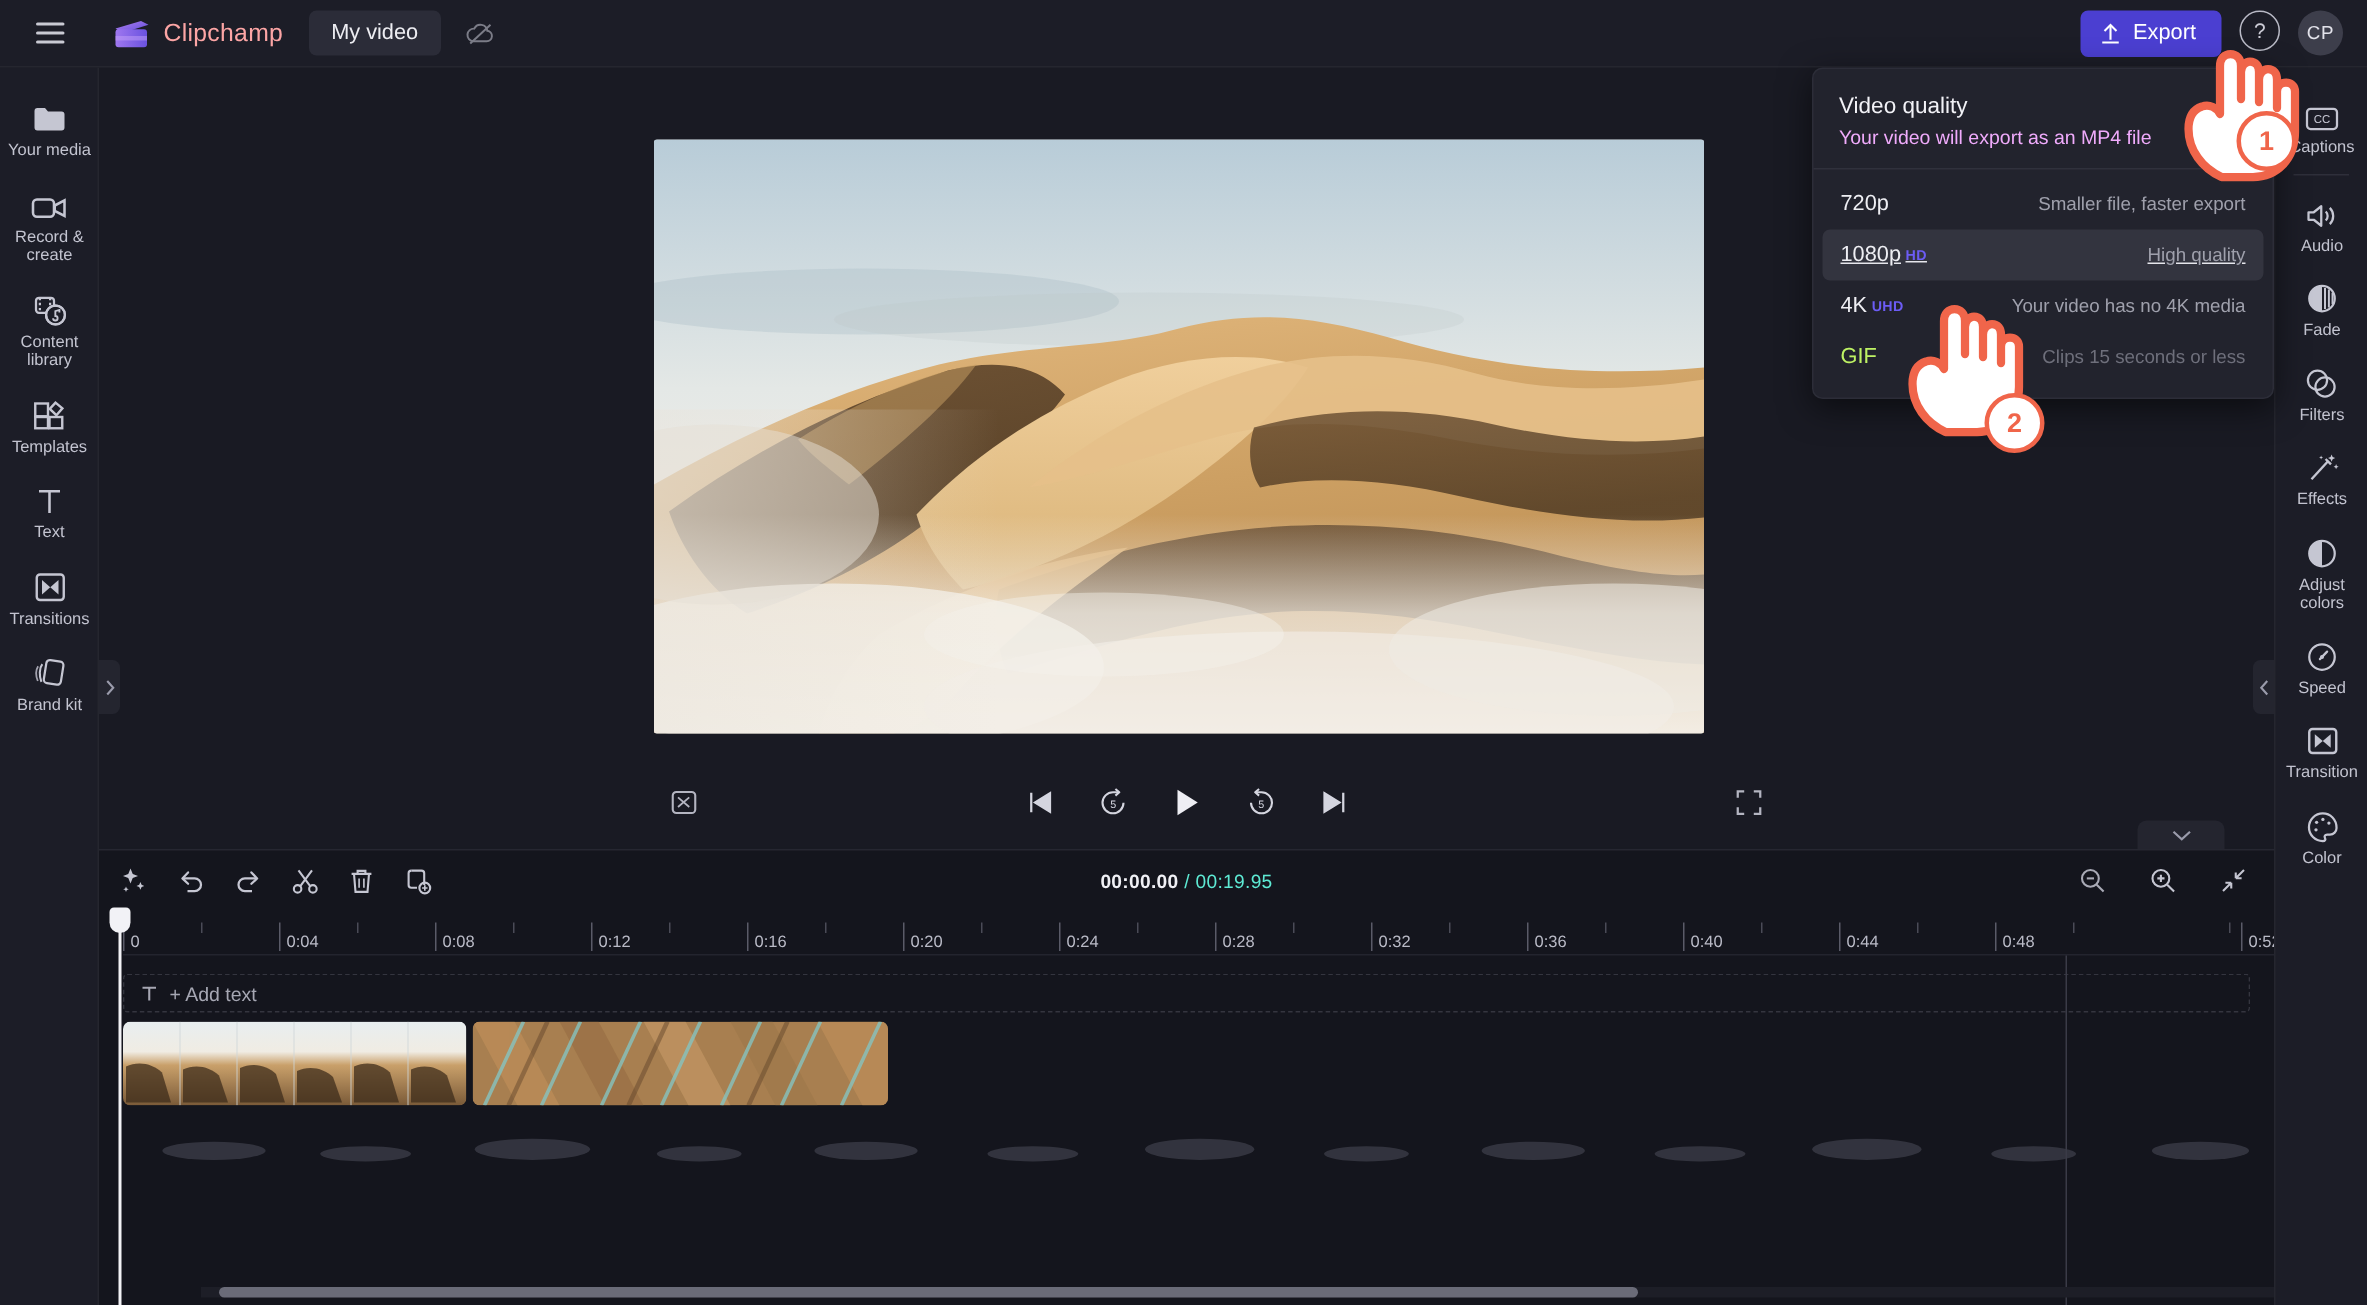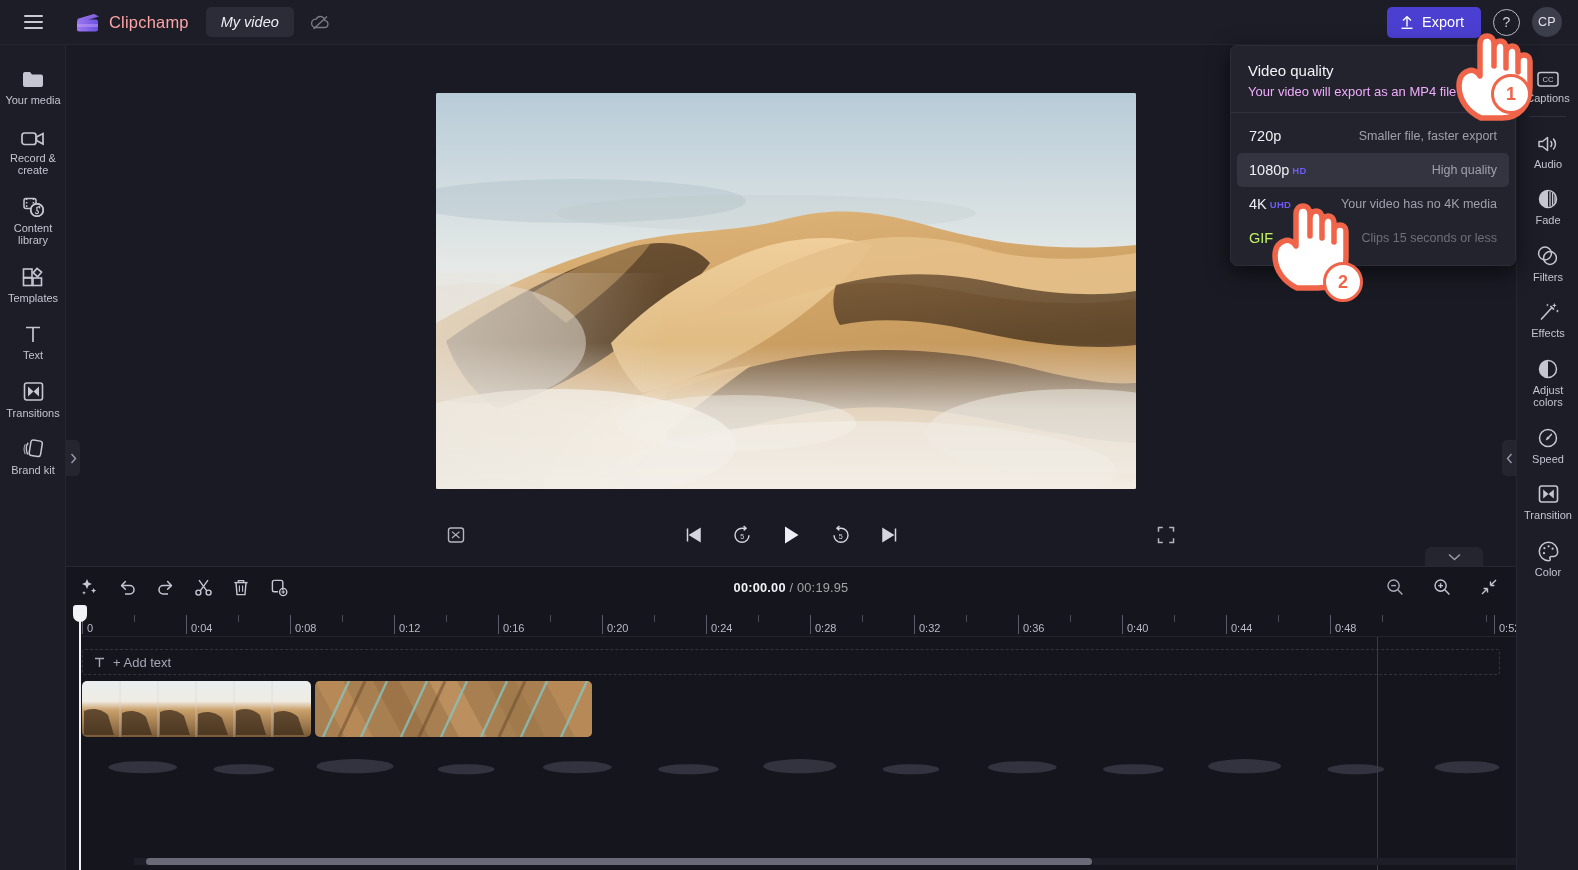--- a/index.html
+++ b/index.html
@@ -26,25 +26,24 @@
 
   .brand { display: flex; align-items: center; gap: 9px; margin-left: 19px; }
   .brand-logo { width: 25px; height: 21px; position: relative; }
   .brand-name { font-size: 16.5px; color: #fca5a5; letter-spacing: .2px; }
 
   .project-tab {
     margin-left: 17px; height: 30px; padding: 0 15px;
     background: #2b2c38; border-radius: 5px;
     display: flex; align-items: center; font-size: 14.5px; color: #ededf2;
     cursor: pointer;
-    font-style: italic;
   }
   .cloud-off { margin-left: 14px; width: 26px; height: 26px; display:flex; align-items:center; justify-content:center; opacity:.62; cursor:pointer;}
 
-  .topbar-right { margin-left: auto; display: flex; align-items: center; gap: 12px; padding-right: 16px; }
+  .topbar-right { margin-left: auto; display: flex; align-items: flex-start; gap: 12px; padding-right: 16px; }
   .export-btn {
     display: flex; align-items: center; gap: 8px;
     height: 31px; padding: 0 17px 0 13px;
     background: #4b3fd1; border-radius: 5px;
     font-size: 14.5px; color: #fff; cursor: pointer; border: none;
     font-family: "Liberation Sans", sans-serif;
   }
   .help-btn { width: 27px; height: 27px; border-radius: 50%; border: 1.4px solid #b9bac6;
     display:flex; align-items:center; justify-content:center; font-size: 14px; color:#ccccd6; cursor:pointer; }
   .avatar {
@@ -117,21 +116,21 @@
     background: #14151d; border-top: 1px solid #262731;
   }
   .tl-toolbar { height: 40px; display:flex; align-items:center; position: relative; }
   .tl-tools { display:flex; align-items:center; gap: 8px; margin-left: 8px; }
   .tl-btn { width: 30px; height: 30px; display:flex; align-items:center; justify-content:center; cursor:pointer; }
   .tl-time {
     position:absolute; left: 50%; transform: translateX(-50%);
     font-size: 12.8px; font-family: "Liberation Sans", sans-serif; letter-spacing:.2px;
   }
   .tl-time .cur { color: #f0f0f5; font-weight: bold; }
-  .tl-time .tot { color: #a3a3a3; }
+  .tl-time .tot { color: #5eead4; }
   .tl-right { position:absolute; right: 12px; display:flex; align-items:center; gap: 17px; }
 
   .ruler {
     position: relative; height: 30px; margin-left: 16px; margin-right: 0;
     border-bottom: 1px solid #23242e;
   }
   .tick { position: absolute; top: 8px; }
   .tick .bar { width: 1px; height: 19px; background: #5a5b68; }
   .tick .half { width: 1px; height: 7px; background: #4a4b57; }
   .tick .lab { position:absolute; left: 5px; top: 7px; font-size: 11px; color: #b9bac6; white-space: nowrap; }
@@ -159,36 +158,36 @@
   .clipline { position:absolute; left: 1311px; top: 70px; width: 1px; height: 234px; background: #3a3b47; }
 
   .hscroll {
     position:absolute; left: 80px; bottom: 5px; width: 946px; height: 7px;
     background: #6a6b78; border-radius: 4px; cursor: pointer;
   }
   .hscroll-track { position:absolute; left: 68px; bottom: 5px; width: 1510px; height: 7px; background:#1d1e27; }
 
   
   .dropdown {
-    position:absolute; top: 45px; right: 62px; width: 286px;
+    position:absolute; top: 45px; right: 62px; width: 308px;
     background: #22232d; border-radius: 7px;
     box-shadow: 0 6px 22px rgba(0,0,0,.55);
     z-index: 40; padding-bottom: 10px;
     border: 1px solid #2c2d38;
     margin-left: 42px;
   }
   .dd-head { padding: 16px 17px 13px; border-bottom: 1px solid #30313c; }
   .dd-title { font-size: 15px; color: #f2f2f7; margin-bottom: 5px; }
   .dd-sub { font-size: 13px; color: #f0abfc; }
   .dd-list { padding: 6px 6px 0; }
   .dd-item {
     display:flex; align-items:center; height: 34px; padding: 0 12px;
     border-radius: 5px; cursor: pointer;
   }
-  .dd-item.sel { background: #33343f; }
+  .dd-item.sel { background: #33343f; text-decoration: underline; }
   .dd-item.disabled { cursor: default; }
   .dd-name { font-size: 14.5px; color: #eeeef3; }
   .dd-name.dim { color: #bef264; }
   .dd-badge { font-size: 9.5px; font-weight: bold; color: #6c5cf5; margin-left: 3px;
     vertical-align: super; letter-spacing:.3px; }
   .dd-desc { margin-left: auto; font-size: 12.5px; color: #9fa0ac; }
   .dd-desc.dim { color: #6e6f7b; }
 
   
   .hand { position:absolute; z-index: 60; pointer-events:none; }

